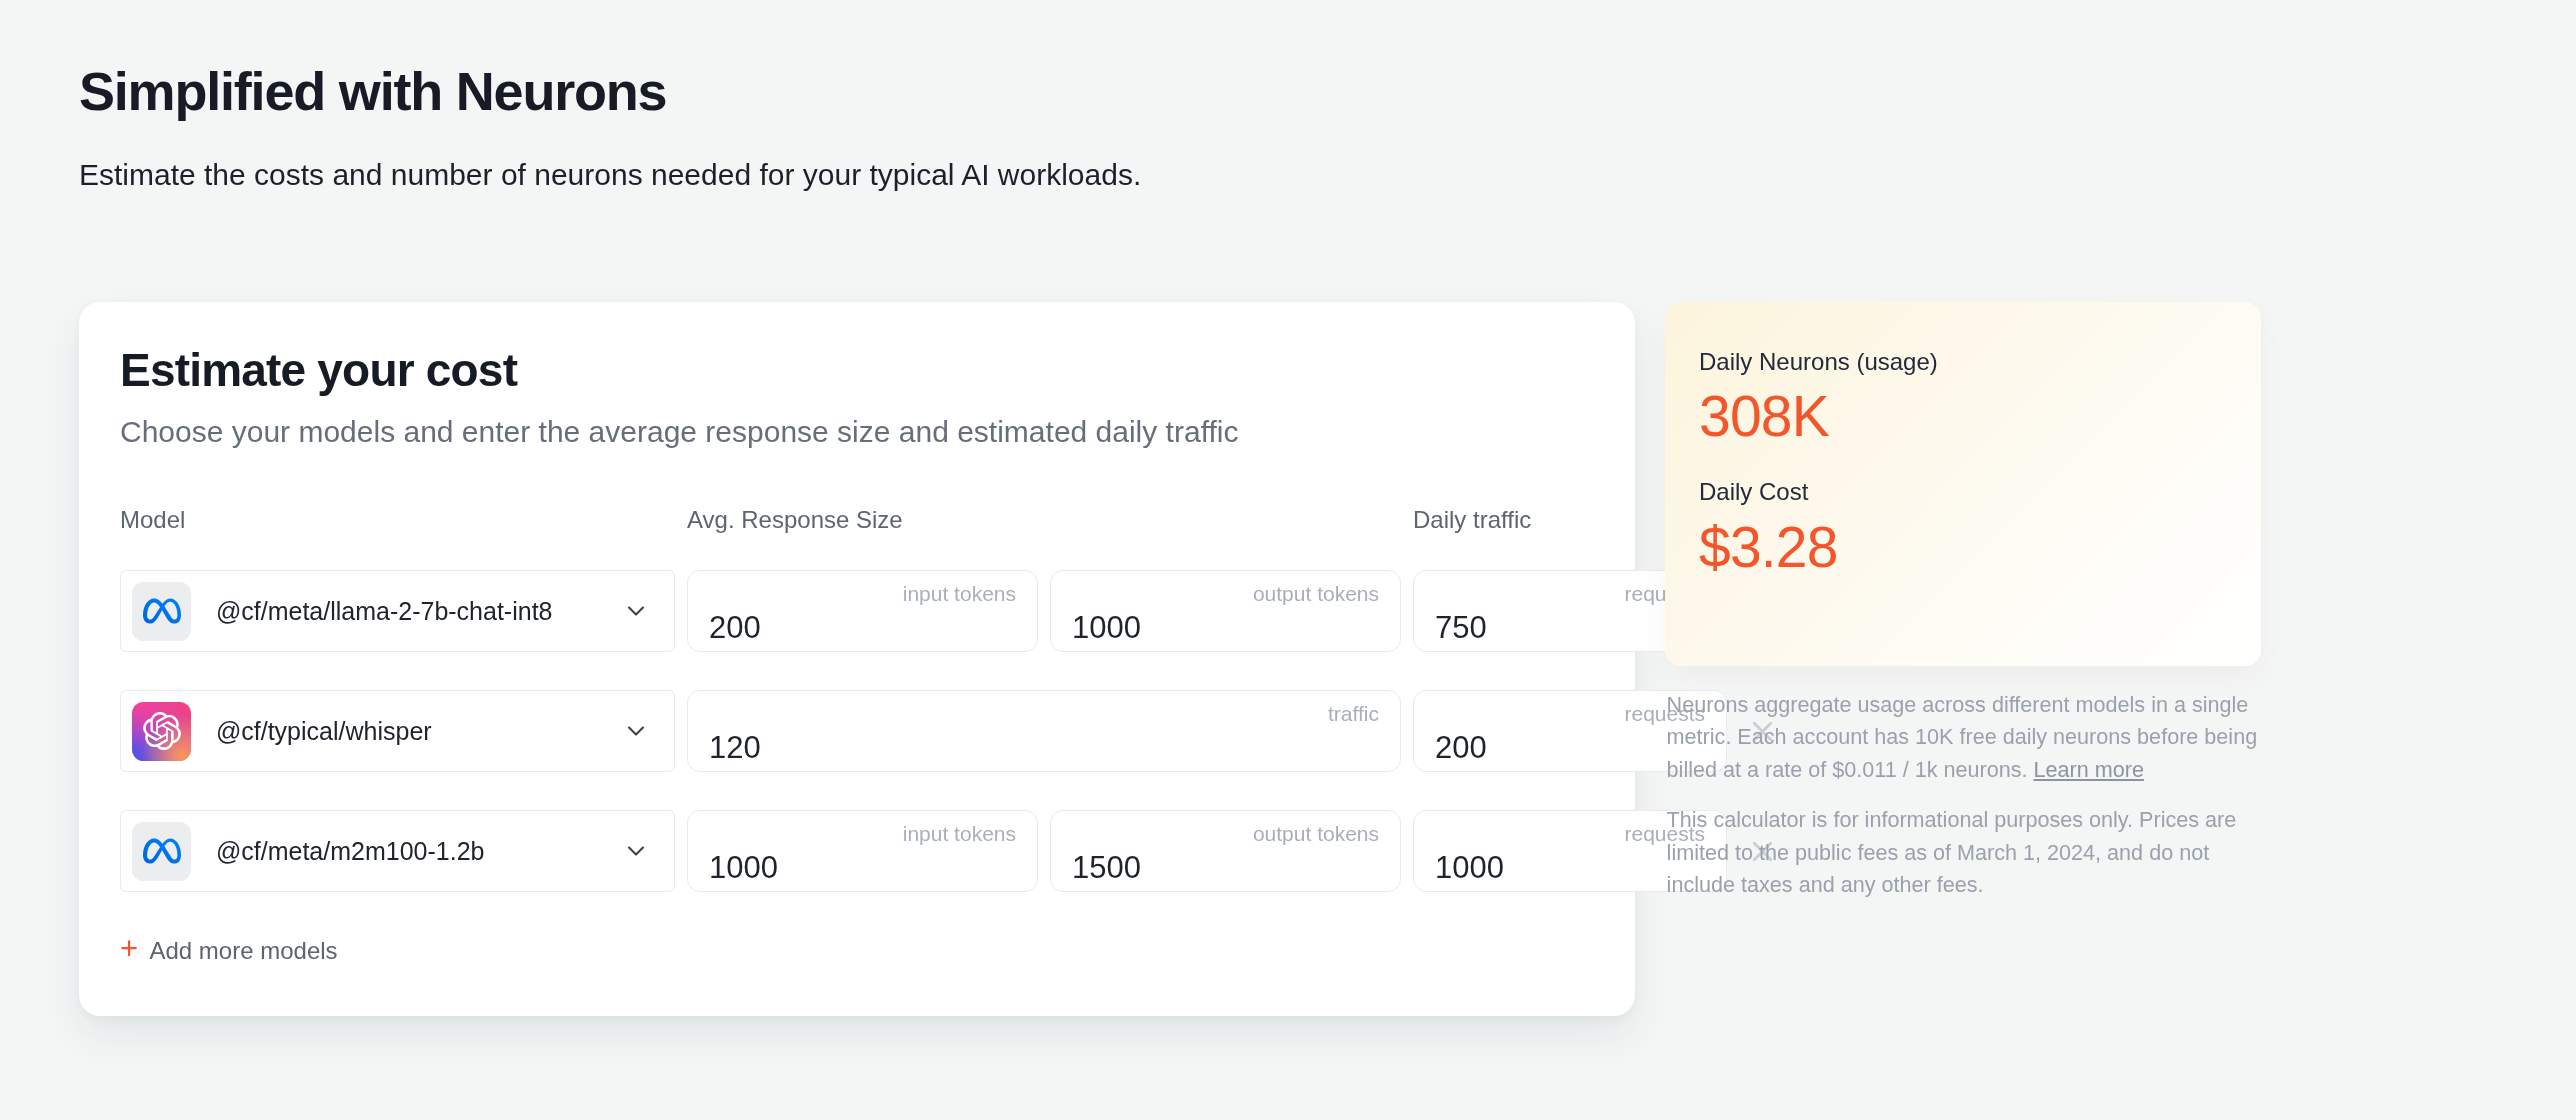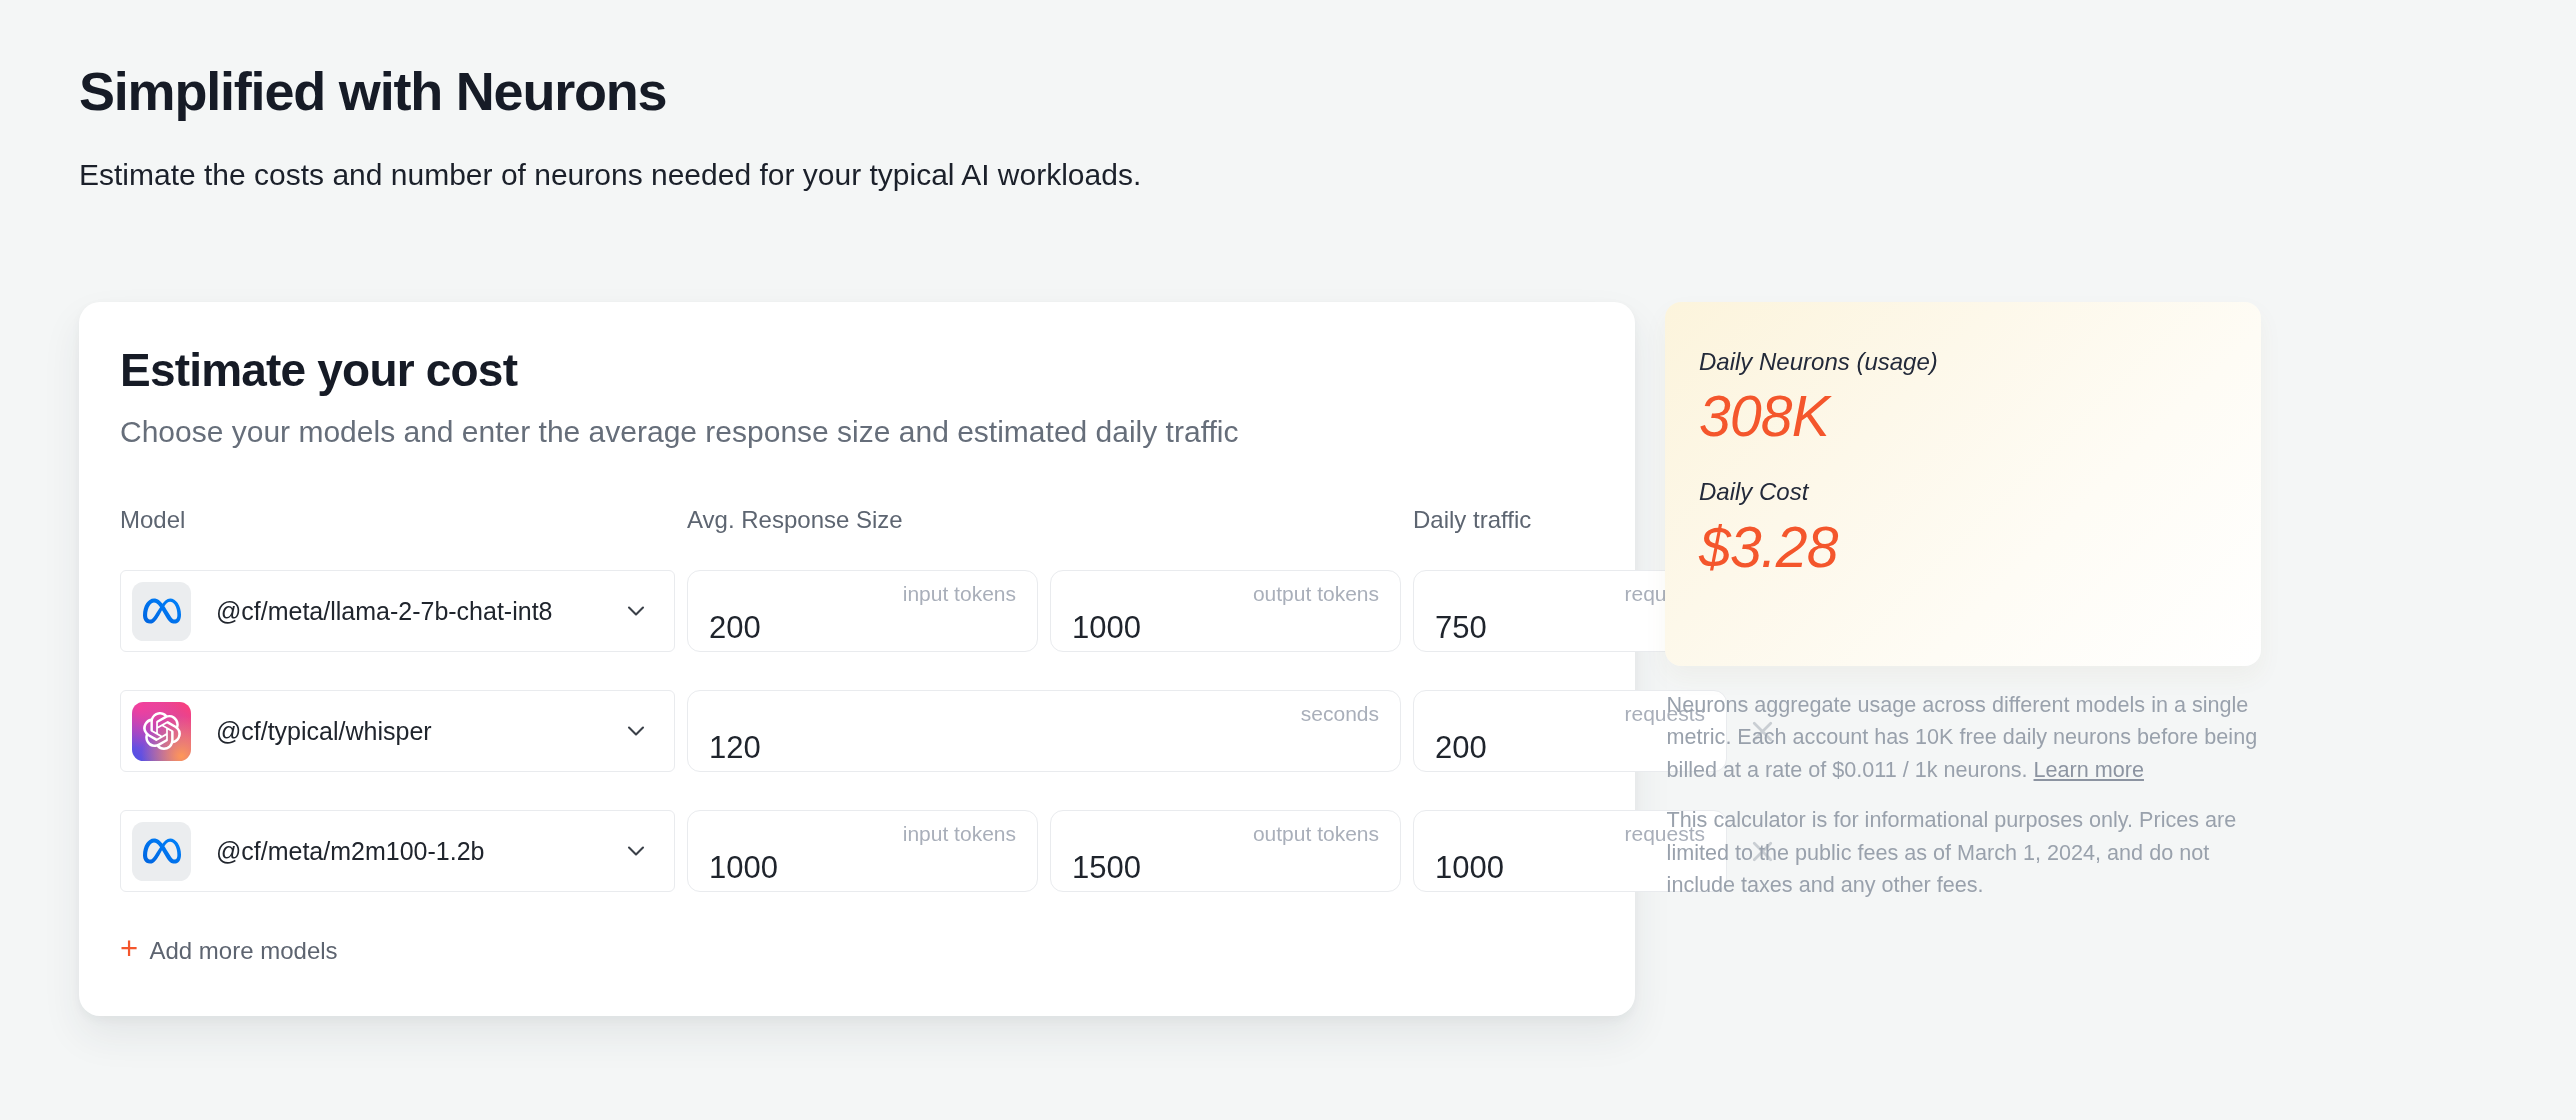--- a/index.html
+++ b/index.html
@@ -80,21 +80,20 @@
   }
   .add-more .plus { color:#f4562c; font-size:31px; line-height:1; font-weight:400; position:relative; top:-1.6px; }
 
   
   .summary-col { width:596px; }
   .summary-card {
     width:596px; height:364px; border-radius:16.3px; padding:46px 34px;
     background:
       linear-gradient(135deg, #fcf4dc 0%, #fdf8ea 35%, #fefcf5 65%, #ffffff 100%);
     box-shadow:0 11.4px 24.5px rgba(120,95,30,0.05);
-    font-style:italic;
   }
   .summary-label { font-size:24px; color:#232a3a; }
   .summary-value { font-size:57px; color:#f4562c; letter-spacing:-0.8px; margin:11.4px 0 31px; line-height:1.05; }
   .summary-value:last-child { margin-bottom:4px; }
 
   .notes { margin-top:23px; padding:0 1.6px; }
   .note { font-size:21.6px; line-height:1.5; color:#99a1ac;margin-top:20px; }
   .note + .note { margin-top:18px; }
   .learn-more { color:#8c94a1; text-decoration:underline; cursor:pointer; }
 </style>
@@ -169,21 +168,21 @@
               </svg>
           </span>
           <span class="model-name">@cf/typical/whisper</span>
           <span class="chevron">
             <svg width="28" height="28" viewBox="0 0 24 24" fill="none" stroke="#3a4048" stroke-width="1.8" stroke-linecap="round" stroke-linejoin="round">
                 <path d="M6 9l6 6 6-6"></path>
               </svg>
           </span>
         </div>
         <div class="field span2">
-          <span class="field-label">seconds</span>
+          <span class="field-label">traffic</span>
           <input value="120" style="">
         </div>
         <div class="field">
           <span class="field-label">requests</span>
           <input value="200" style="">
         </div>
         <button class="remove-btn">
           <svg width="33" height="33" viewBox="0 0 24 24" fill="none" stroke="#c9ced3" stroke-width="2" stroke-linecap="round">
               <path d="M6 6l12 12M18 6L6 18"></path>
             </svg>

